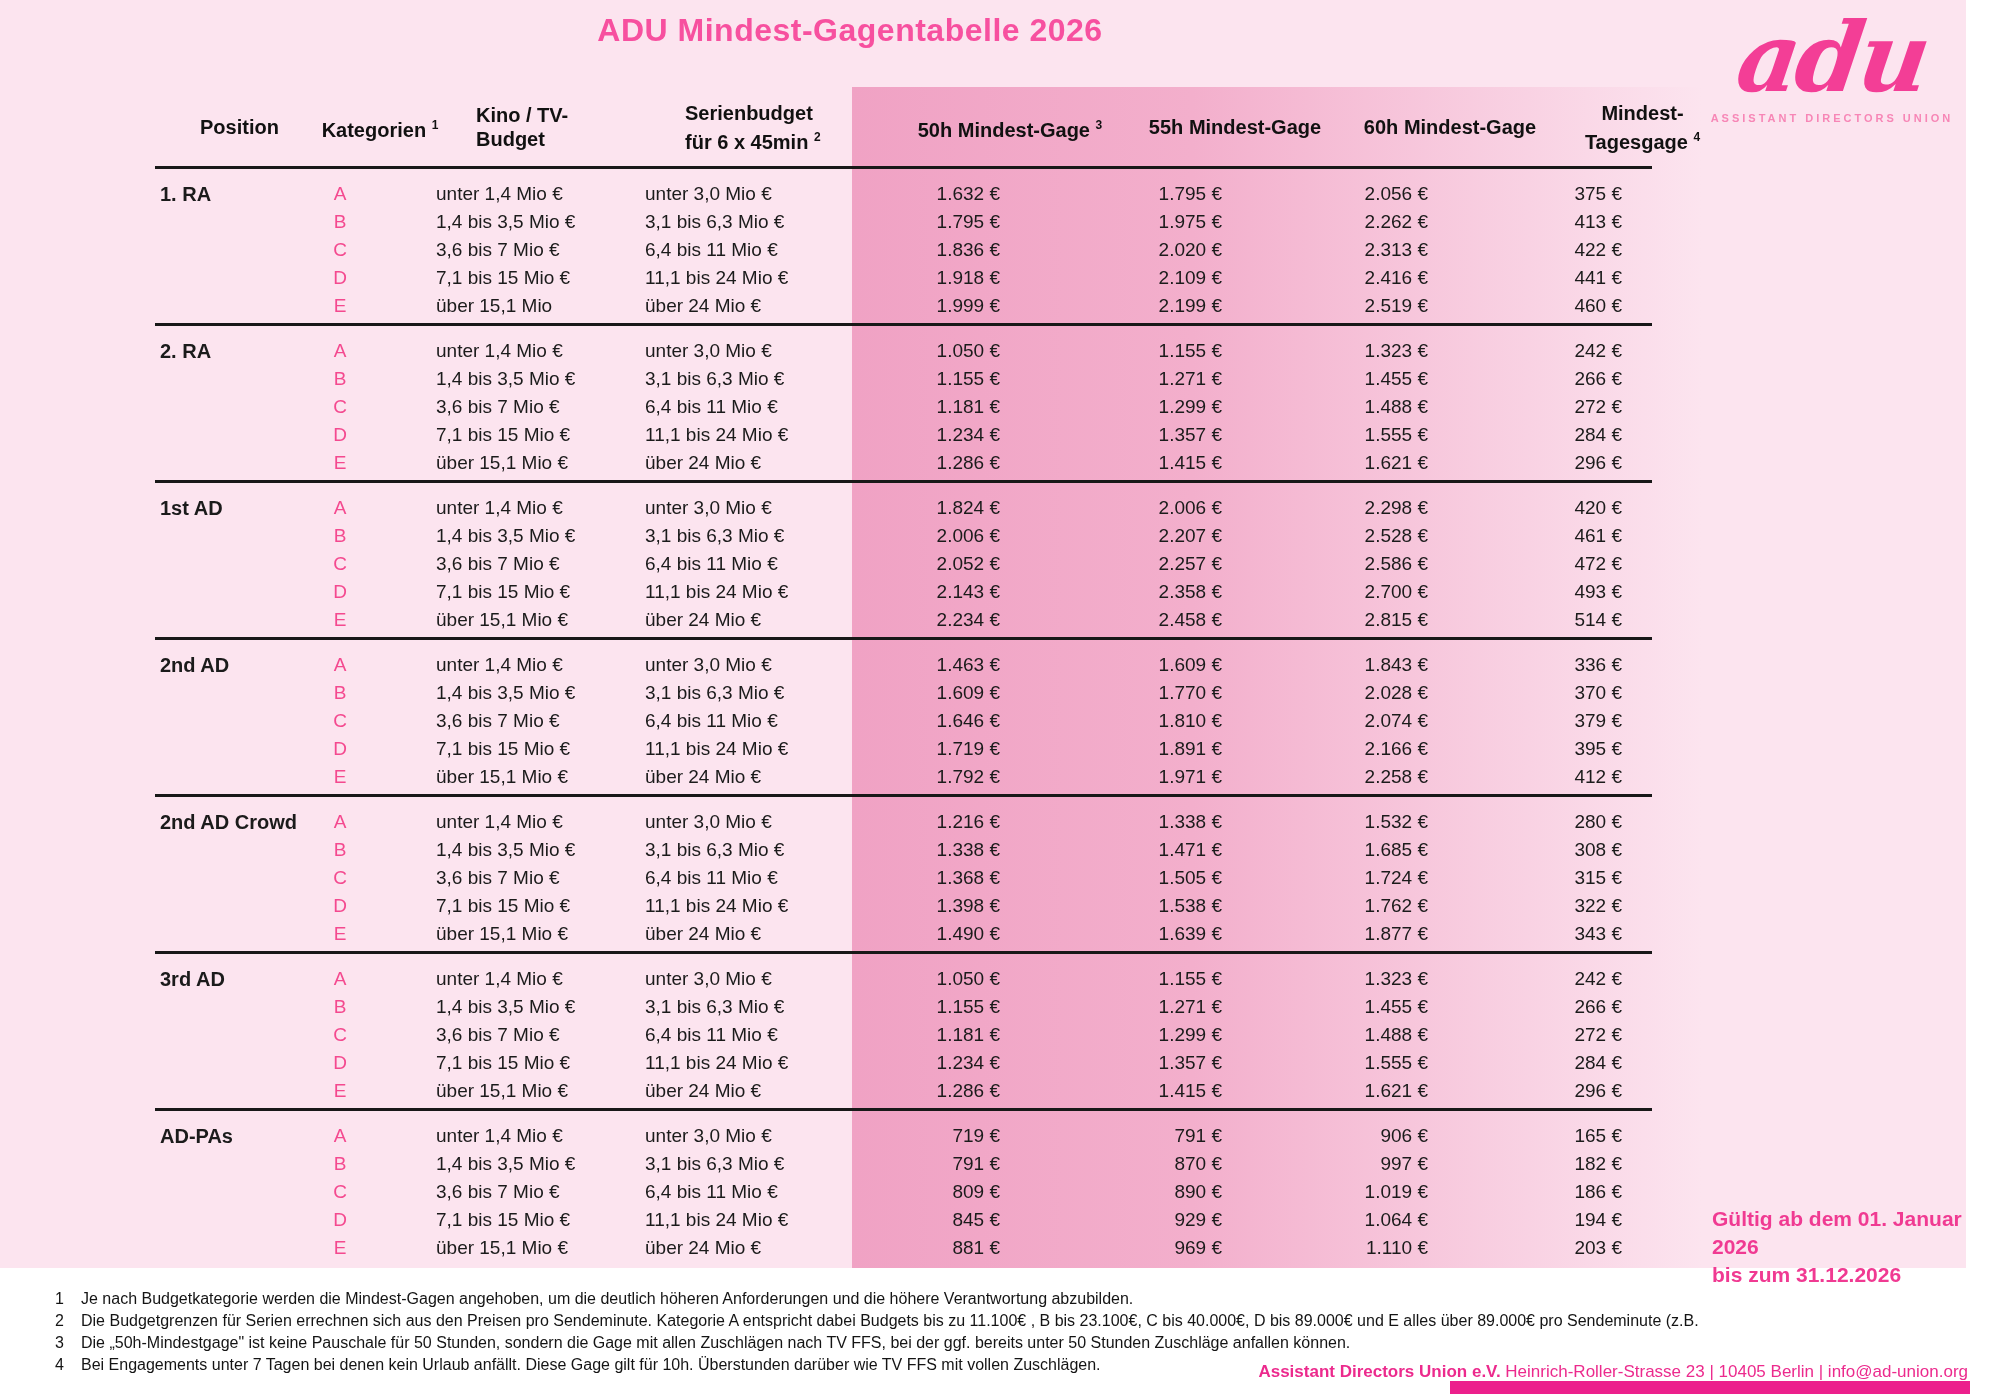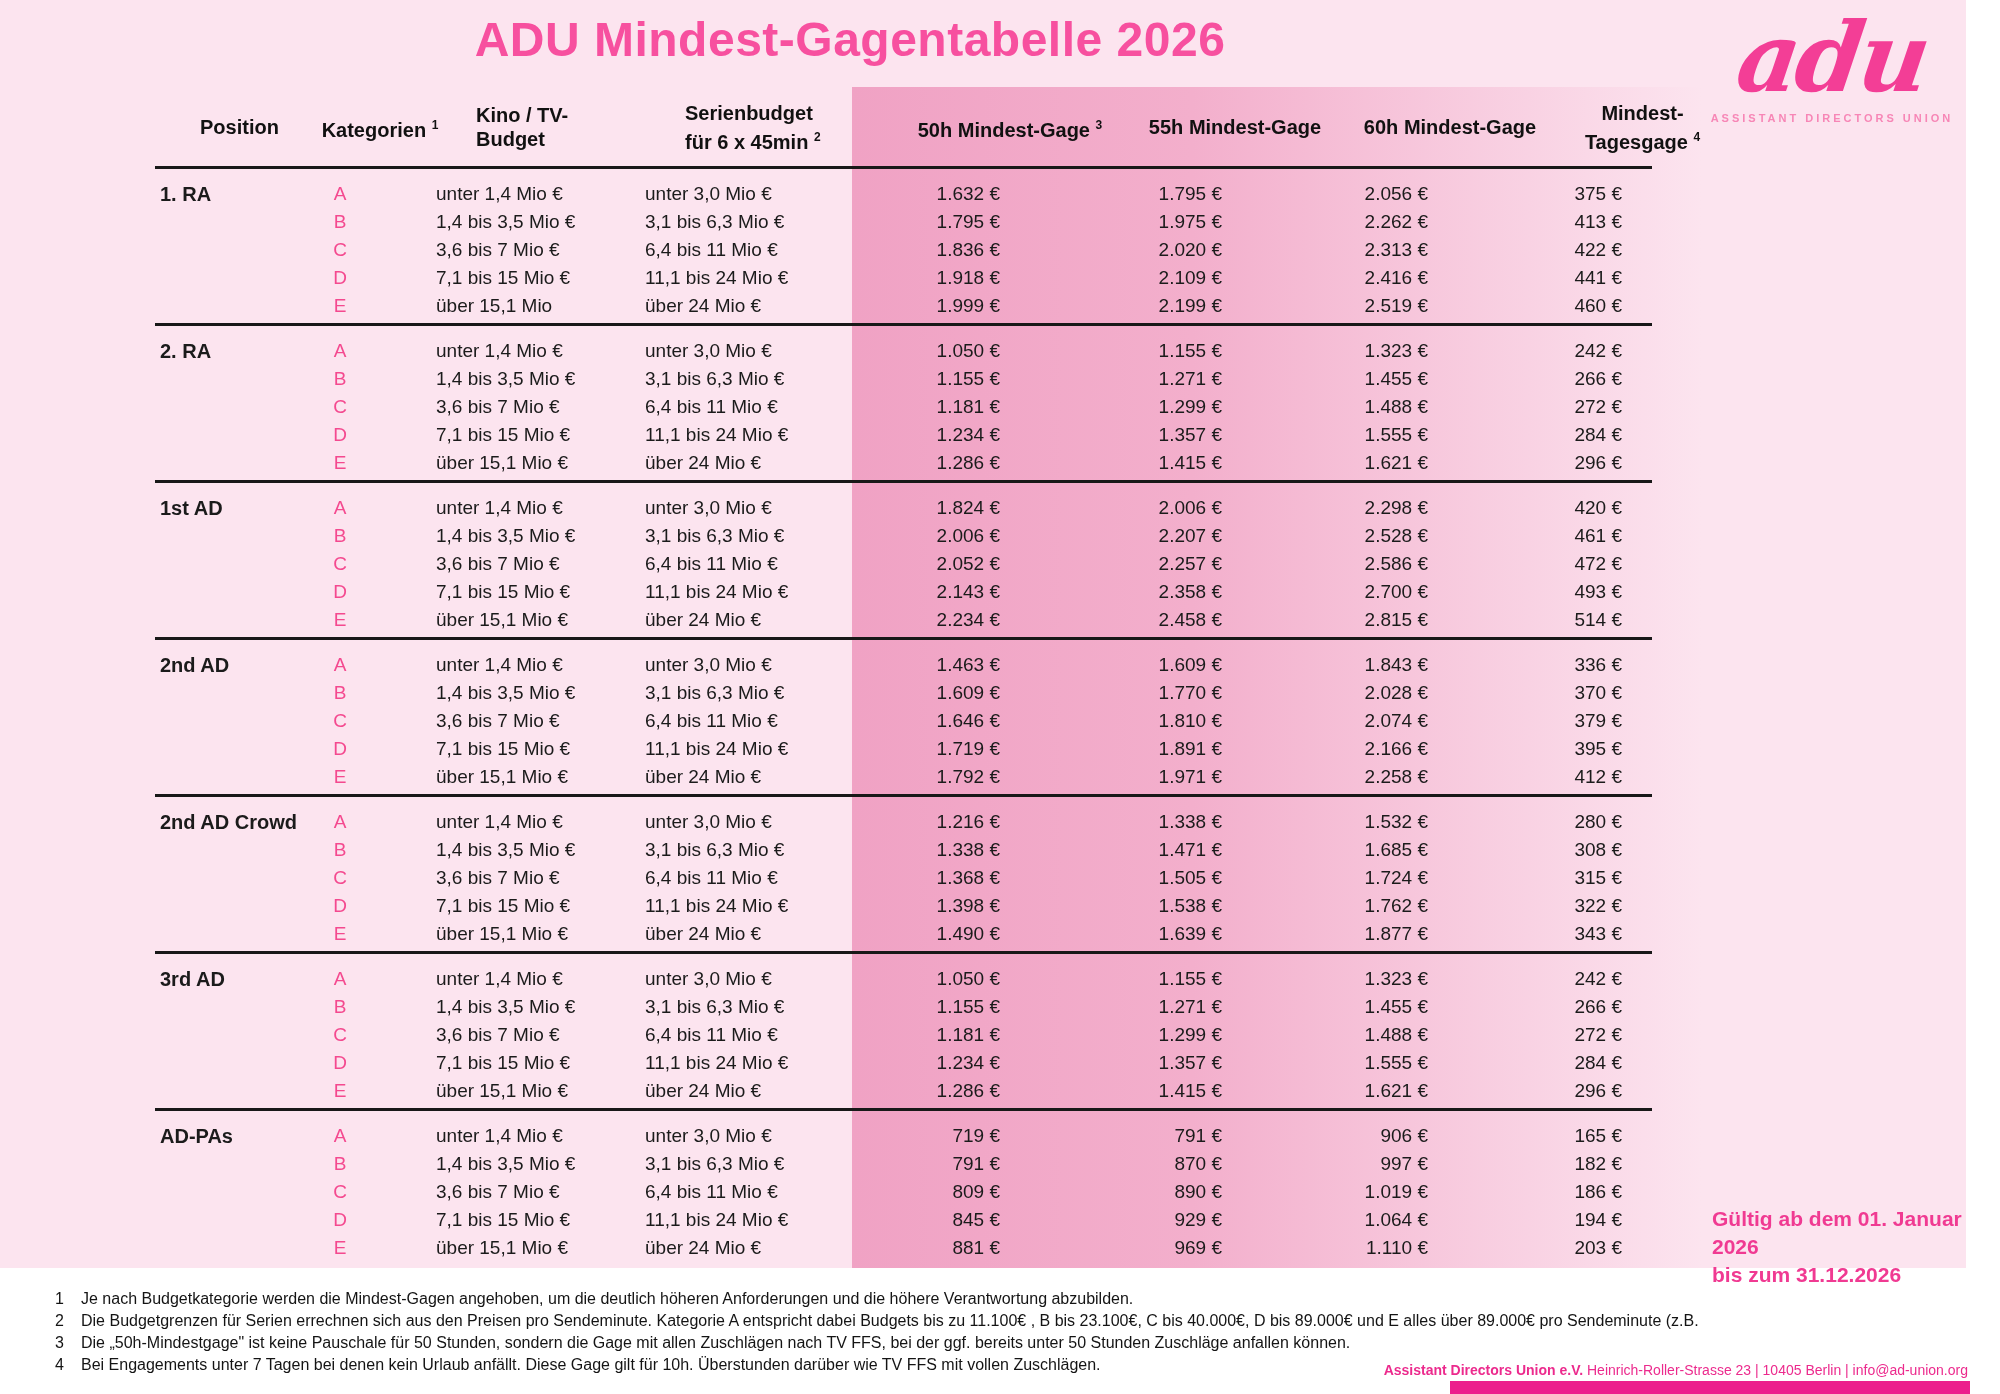--- a/index.html
+++ b/index.html
@@ -2,21 +2,21 @@
 <html><head>
 <meta charset="utf-8">
 <style>
   html,body{margin:0;padding:0;background:#ffffff;}
   .page{position:relative;width:2000px;height:1394px;background:#ffffff;overflow:hidden;
         font-family:"Liberation Sans","DejaVu Sans",sans-serif;color:#1b1b1b;}
   .pink-area{position:absolute;left:0;top:0;width:1966px;height:1268px;background:#fce4ef;}
   .grad-band{position:absolute;left:852px;top:87px;width:850px;height:1181px;
              background:linear-gradient(90deg,#f0a2c4 0%,#f3afcc 40%,rgba(252,228,239,0) 100%);}
   .title{position:absolute;left:0;top:12px;width:1700px;text-align:center;
-         font-size:48px;font-weight:bold;color:#f7509f;letter-spacing:.5px;}
+         font-size:32px;font-weight:bold;color:#f7509f;letter-spacing:.5px;}
   
   .logo{position:absolute;left:1700px;top:6px;width:264px;text-align:center;}
   .logo-script{font-family:"DejaVu Serif","Liberation Serif",serif;font-style:italic;font-weight:bold;
                font-size:96px;line-height:104px;color:#f33e96;transform:skewX(-8deg);letter-spacing:-4px;}
   .logo-sub{margin-top:2px;font-size:11px;letter-spacing:3px;color:#f786b6;font-weight:bold;}
   
   .tbl{position:absolute;left:155px;top:88px;width:1535px;}
   .hdr,.row{display:grid;grid-template-columns:115px 140px 215px 230px 230px 220px 210px 175px;}
   .hdr{height:78px;align-items:center;font-weight:bold;font-size:20px;color:#111;margin-left:40px;}
   .hdr .h{line-height:24px;}
@@ -40,21 +40,21 @@
   .vtag{padding-right:68px;}
   
   .validity{position:absolute;left:1712px;top:1205px;font-size:21px;line-height:28px;
             font-weight:bold;color:#f03a92;}
   
   .footnotes{position:absolute;left:55px;top:1288px;font-size:16px;line-height:22px;color:#141414;width:1880px;}
   .fn-line{display:flex;}
   .fn-num{width:26px;flex:none;}
   .fn-cont{padding-left:15px;}
   
-  .footer-text{position:absolute;right:32px;top:1362px;font-size:14px;color:#ec2a8d;white-space:nowrap;}
+  .footer-text{position:absolute;right:32px;top:1362px;font-size:17px;color:#ec2a8d;white-space:nowrap;}
   .footer-text .org{font-weight:bold;}
   .footer-bar{position:absolute;left:1450px;top:1381px;width:520px;height:13px;background:#ec1f8c;}
 </style>
 </head>
 <body>
 
 <div class="page">
   <div class="pink-area">
     <div class="grad-band"></div>
 

